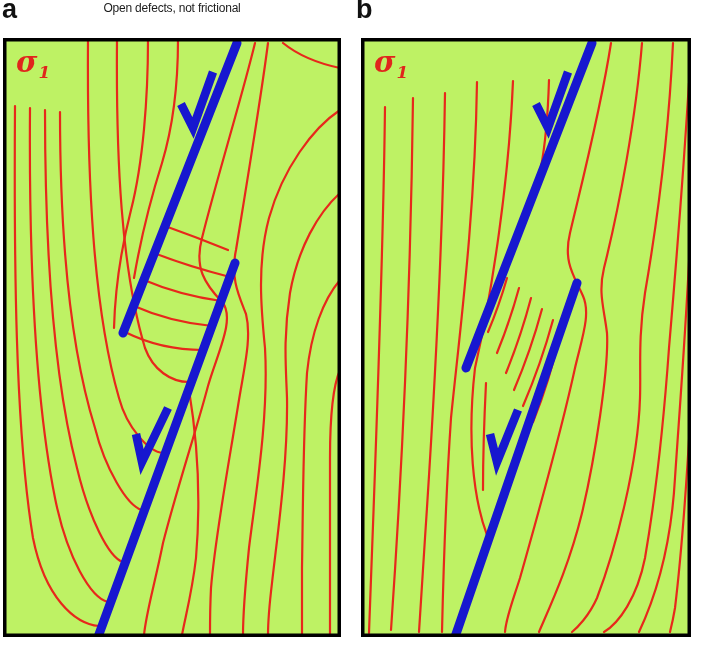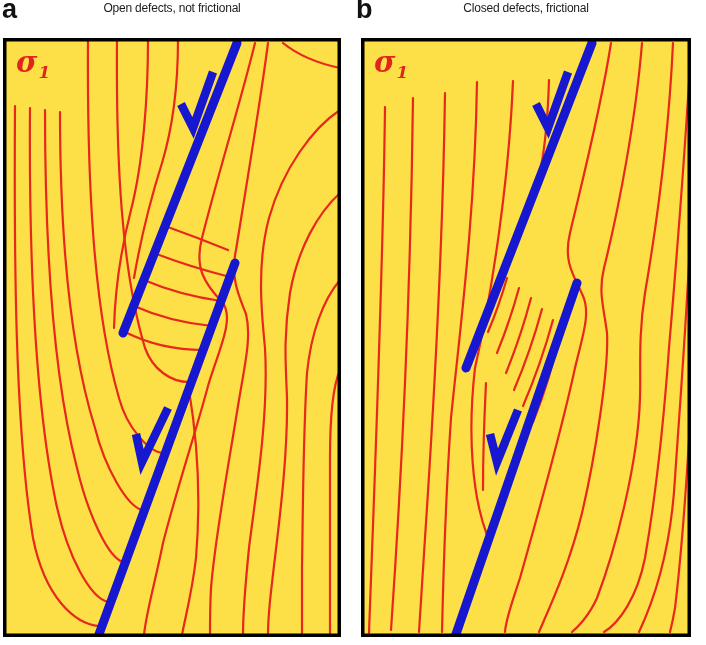--- a/index.html
+++ b/index.html
@@ -19,21 +19,21 @@
     position:absolute;top:1px;
     font-size:12px;font-weight:400;color:#1c1c1c;
     text-align:center;letter-spacing:-0.2px;
     font-family:"Liberation Sans", sans-serif;
     white-space:nowrap;
   }
   #label-a{left:2px;}
   #title-a{left:3px;width:338px;}
   #label-b{left:356px;}
   #title-b{left:361px;width:330px;}
-  .panel-box{position:absolute;top:38px;background:#fde047;}
+  .panel-box{position:absolute;top:38px;background:#bef264;}
   #box-a{left:3px;width:338px;height:599px;}
   #box-b{left:361px;width:330px;height:599px;}
   .panel-box svg{display:block;width:100%;height:100%;}
   .sigma{
     position:absolute;left:13px;top:10px;
     color:#e0251c;
     font-family:"DejaVu Serif", serif;
     font-style:italic;font-weight:700;
     font-size:29px;line-height:1;
   }
@@ -41,21 +41,20 @@
 </style>
 </head>
 <body>
 
 <div id="figure">
 
   <span id="label-a" class="panel-label">a</span>
   <span id="title-a" class="panel-title">Open defects, not frictional</span>
 
   <span id="label-b" class="panel-label">b</span>
-  <span id="title-b" class="panel-title">Closed defects, frictional</span>
 
   <div id="box-a" class="panel-box">
     <svg xmlns="http://www.w3.org/2000/svg" viewBox="0 0 338 599">
         <path d="M 12,68 C 11,220 12,390 30,500 C 42,560 72,586 96,588" fill="none" stroke="#e7281b" stroke-width="2.2" stroke-linecap="round" stroke-linejoin="round"></path>
         <path d="M 27,70 C 26,200 30,350 52,460 C 64,520 88,560 105,564" fill="none" stroke="#e7281b" stroke-width="2.2" stroke-linecap="round" stroke-linejoin="round"></path>
         <path d="M 42,72 C 42,190 48,330 74,430 C 86,480 106,520 120,524" fill="none" stroke="#e7281b" stroke-width="2.2" stroke-linecap="round" stroke-linejoin="round"></path>
         <path d="M 57,74 C 57,180 64,300 92,390 C 102,430 124,468 139,472" fill="none" stroke="#e7281b" stroke-width="2.2" stroke-linecap="round" stroke-linejoin="round"></path>
         <path d="M 85,2 C 84,140 90,270 116,360 C 124,390 146,414 160,415" fill="none" stroke="#e7281b" stroke-width="2.2" stroke-linecap="round" stroke-linejoin="round"></path>
         <path d="M 114,2 C 113,120 118,230 142,310 C 150,332 168,344 186,344" fill="none" stroke="#e7281b" stroke-width="2.2" stroke-linecap="round" stroke-linejoin="round"></path>
         <path d="M 145,2 C 145,60 140,125 128,172 C 117,215 112,255 111,290" fill="none" stroke="#e7281b" stroke-width="2.2" stroke-linecap="round" stroke-linejoin="round"></path>

